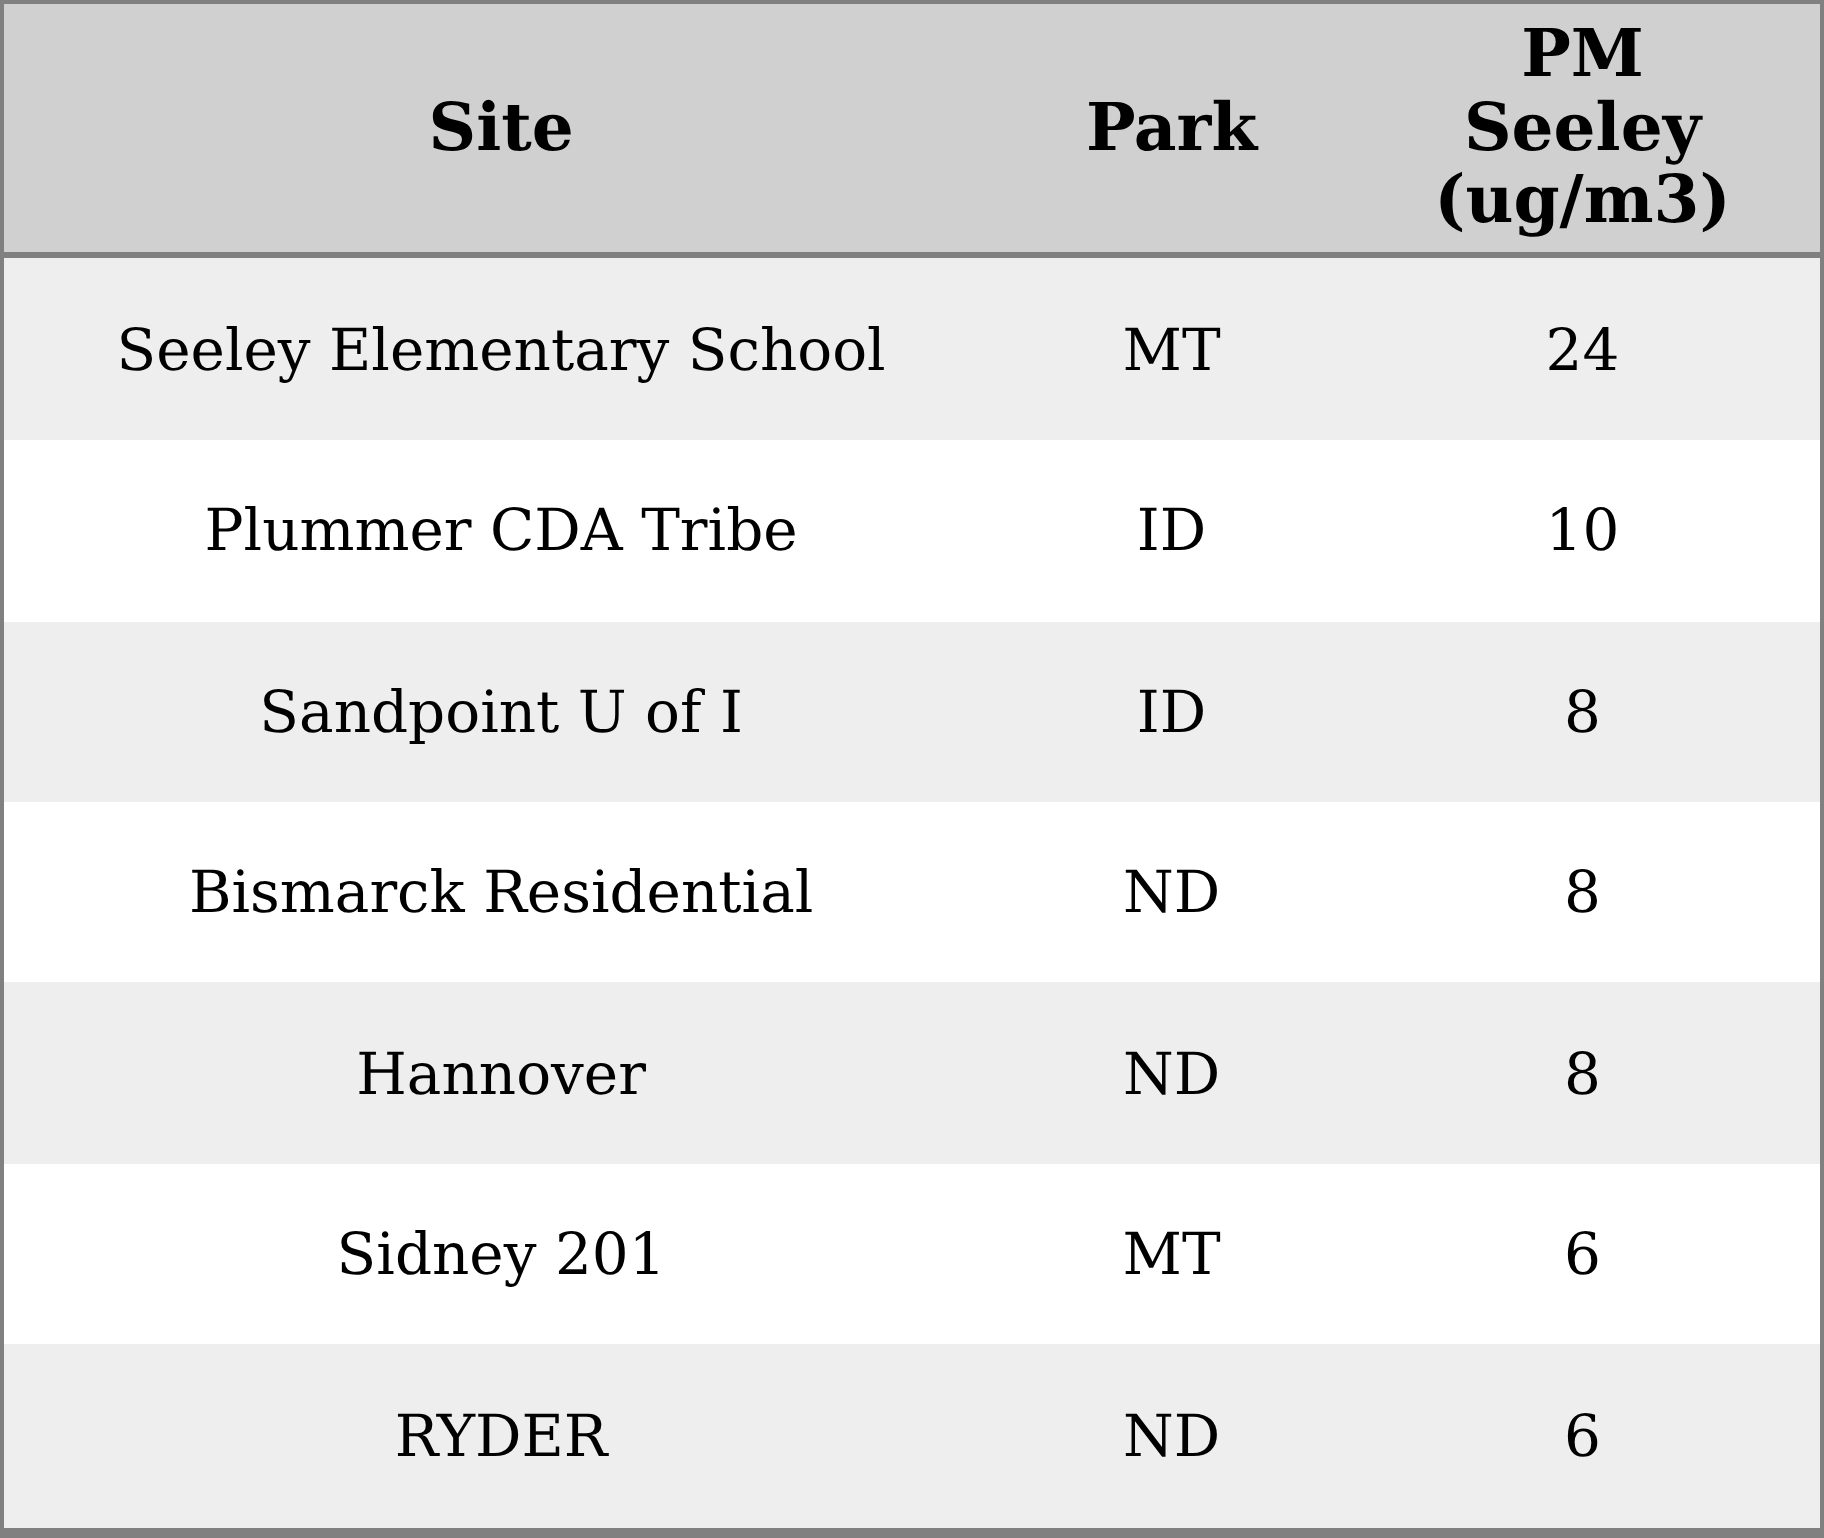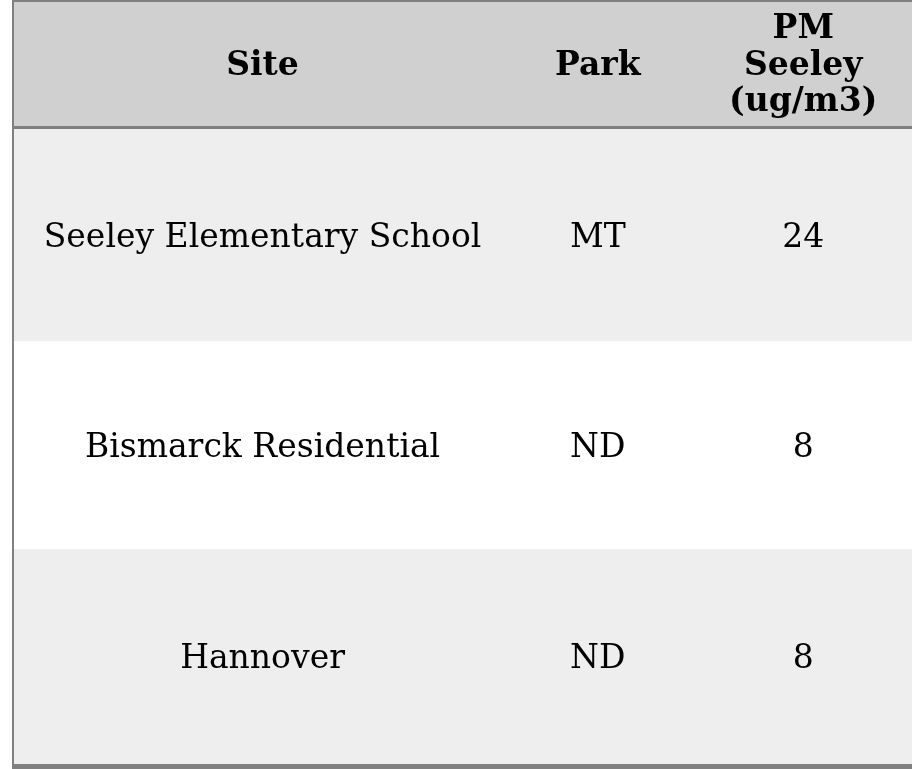--- a/index.html
+++ b/index.html
@@ -5,21 +5,20 @@
   html, body {
     margin: 0;
     padding: 0;
     background: #ffffff;
   }
   .table-frame {
     width: 912px;
     height: 769px;
     box-sizing: border-box;
     overflow: hidden;
-    padding-left: 12px;
   }
   table.pm-table {
     width: 912px;
     height: 769px;
     box-sizing: border-box;
     border-collapse: collapse;
     table-layout: fixed;
     font-family: "DejaVu Serif", "Liberation Serif", serif;
     color: #000000;
     border: 2px solid #808080;
@@ -31,21 +30,21 @@
     font-weight: bold;
     font-size: 33px;
     line-height: 1.12;
     height: 124px;
     text-align: center;
     vertical-align: middle;
     padding: 0;
     white-space: pre-line;
   }
   tbody td {
-    font-size: 33px;
+    font-size: 29px;
     text-align: center;
     vertical-align: middle;
     padding: 0;
     height: 57px;
   }
   tbody tr:nth-child(odd)  { background: #eeeeee; }
   tbody tr:nth-child(even) { background: #ffffff; }
   col.col-site  { width: 497px; }
   col.col-state { width: 173px; }
   col.col-pm    { width: 238px; }
@@ -69,24 +68,44 @@
 (ug/m3)</th>
       </tr>
     </thead>
     <tbody>
       <tr>
         <td>Seeley Elementary School</td>
         <td>MT</td>
         <td>24</td>
       </tr>
       <tr>
+        <td>Plummer CDA Tribe</td>
+        <td>ID</td>
+        <td>10</td>
+      </tr>
+      <tr>
+        <td>Sandpoint U of I</td>
+        <td>ID</td>
+        <td>8</td>
+      </tr>
+      <tr>
         <td>Bismarck Residential</td>
         <td>ND</td>
         <td>8</td>
       </tr>
       <tr>
         <td>Hannover</td>
         <td>ND</td>
         <td>8</td>
       </tr>
+      <tr>
+        <td>Sidney 201</td>
+        <td>MT</td>
+        <td>6</td>
+      </tr>
+      <tr>
+        <td>RYDER</td>
+        <td>ND</td>
+        <td>6</td>
+      </tr>
     </tbody>
   </table>
 </div>
 
 </body></html>

